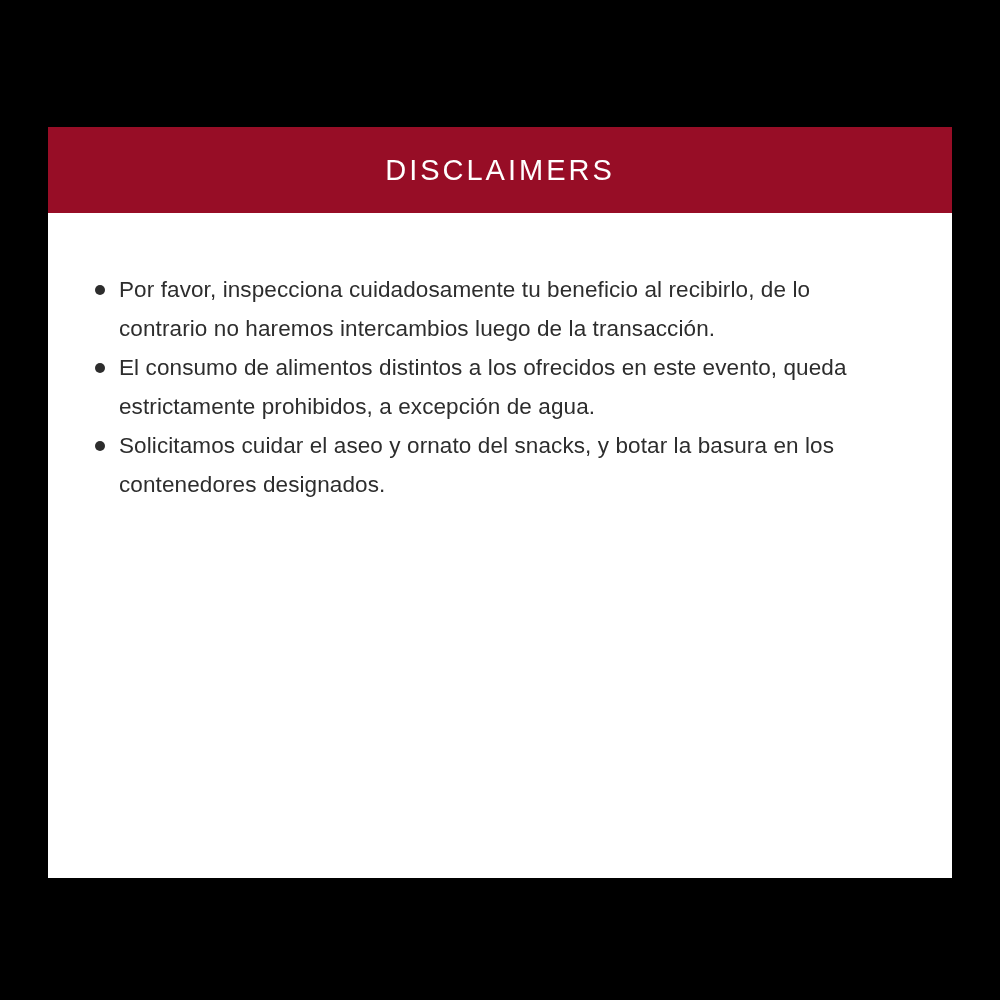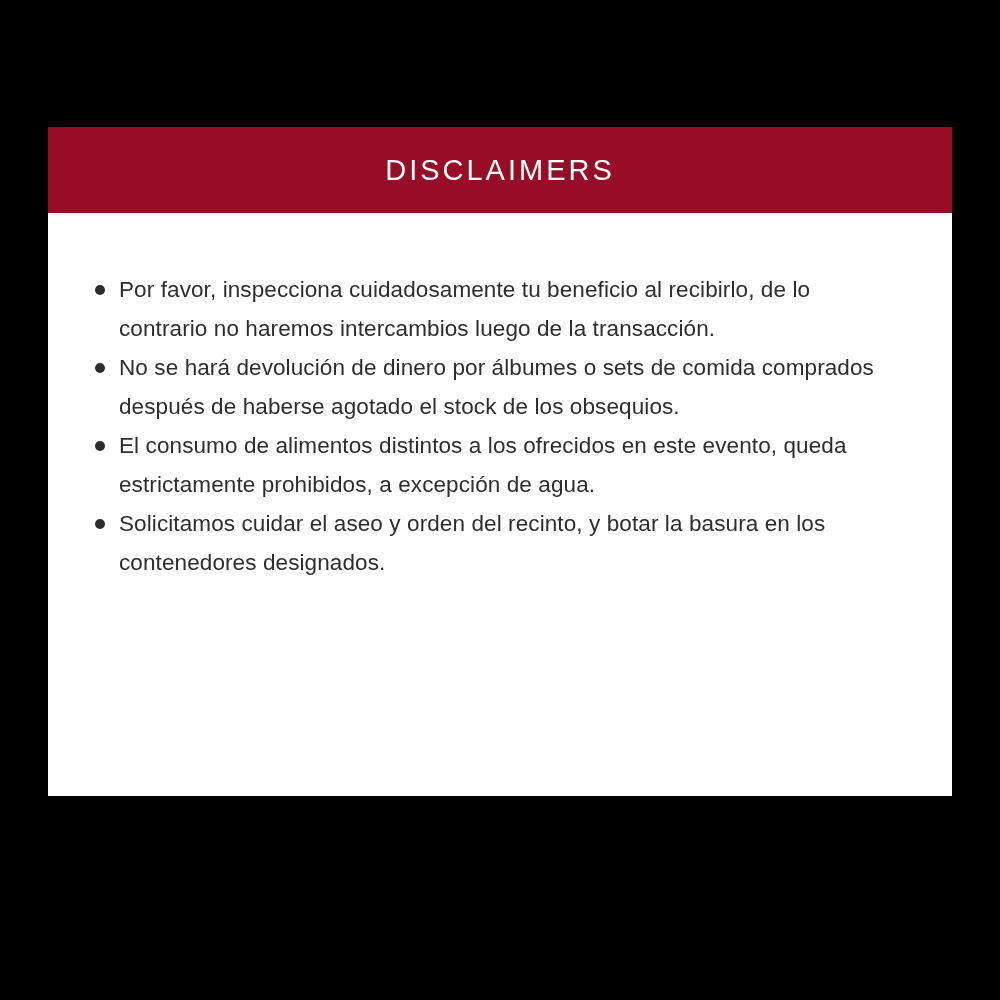--- a/index.html
+++ b/index.html
@@ -14,21 +14,21 @@
     position: relative;
     width: 1000px;
     height: 1000px;
     background: #000000;
   }
   .card {
     position: absolute;
     left: 48px;
     top: 127px;
     width: 904px;
-    height: 669px;
+    height: 751px;
     background: #ffffff;
   }
   .header-bar {
     width: 100%;
     height: 86px;
     background: #970d26;
     display: flex;
     align-items: center;
     justify-content: center;
   }
@@ -73,26 +73,22 @@
       <div class="header-title">DISCLAIMERS</div>
     </div>
 
     <ul class="disclaimer-list">
       <li class="disclaimer-item">
         <span class="bullet-dot"></span>
         <span class="disclaimer-text">Por favor, inspecciona cuidadosamente tu beneficio al recibirlo, de lo contrario no haremos intercambios luego de la transacción.</span>
       </li>
       <li class="disclaimer-item">
         <span class="bullet-dot"></span>
-        <span class="disclaimer-text">No se hará devolución de dinero por álbumes o sets de comida comprados después de haberse agotado el stock de los obsequios.</span>
-      </li>
-      <li class="disclaimer-item">
-        <span class="bullet-dot"></span>
         <span class="disclaimer-text">El consumo de alimentos distintos a los ofrecidos en este evento, queda estrictamente prohibidos, a excepción de agua.</span>
       </li>
       <li class="disclaimer-item">
         <span class="bullet-dot"></span>
-        <span class="disclaimer-text">Solicitamos cuidar el aseo y orden del recinto, y botar la basura en los contenedores designados.</span>
+        <span class="disclaimer-text">Solicitamos cuidar el aseo y ornato del snacks, y botar la basura en los contenedores designados.</span>
       </li>
     </ul>
 
   </div>
 </div>
 
 </body></html>

